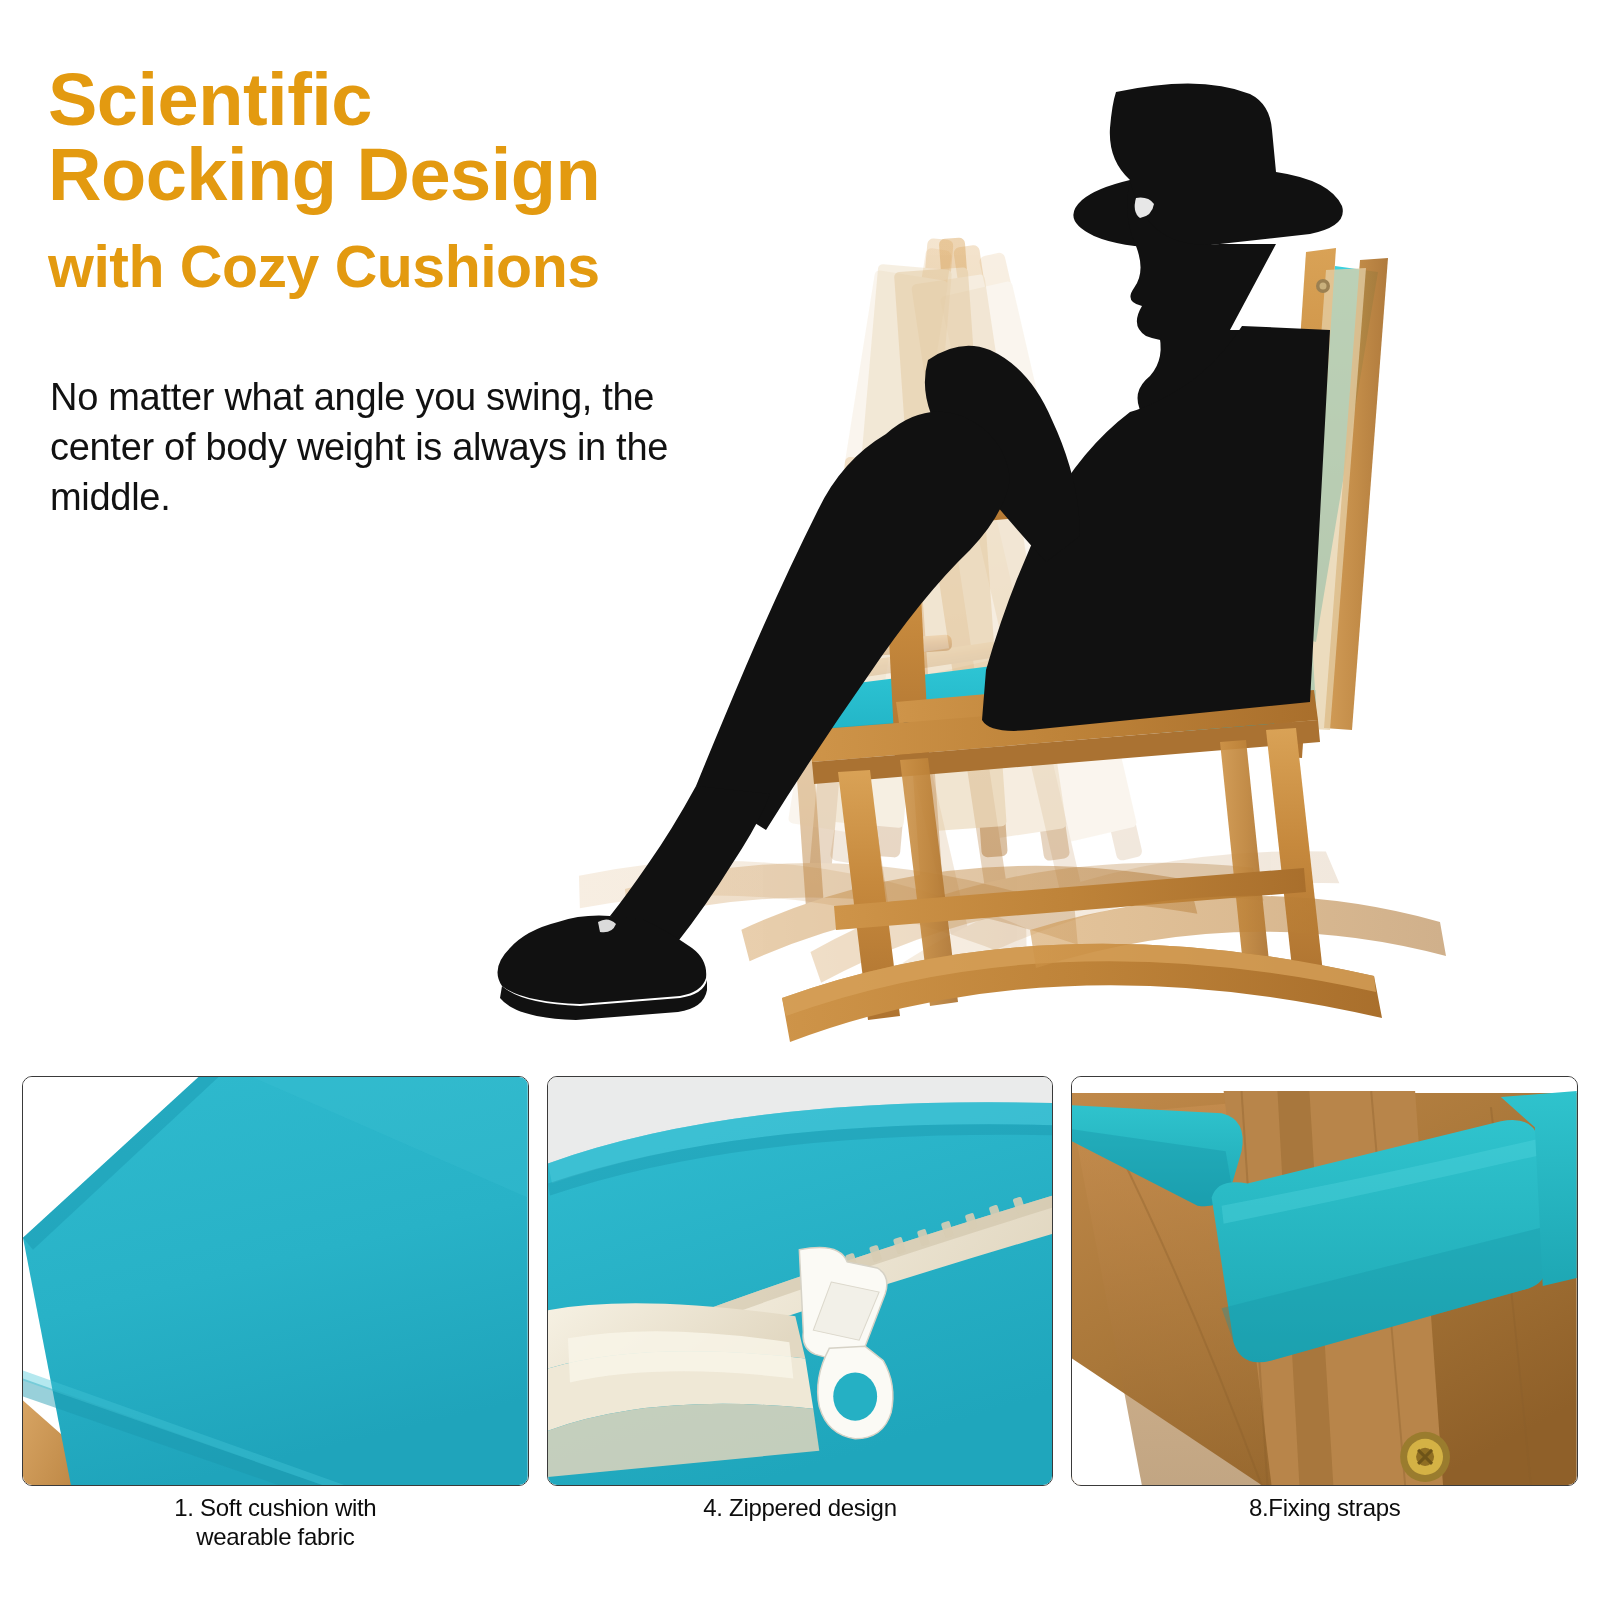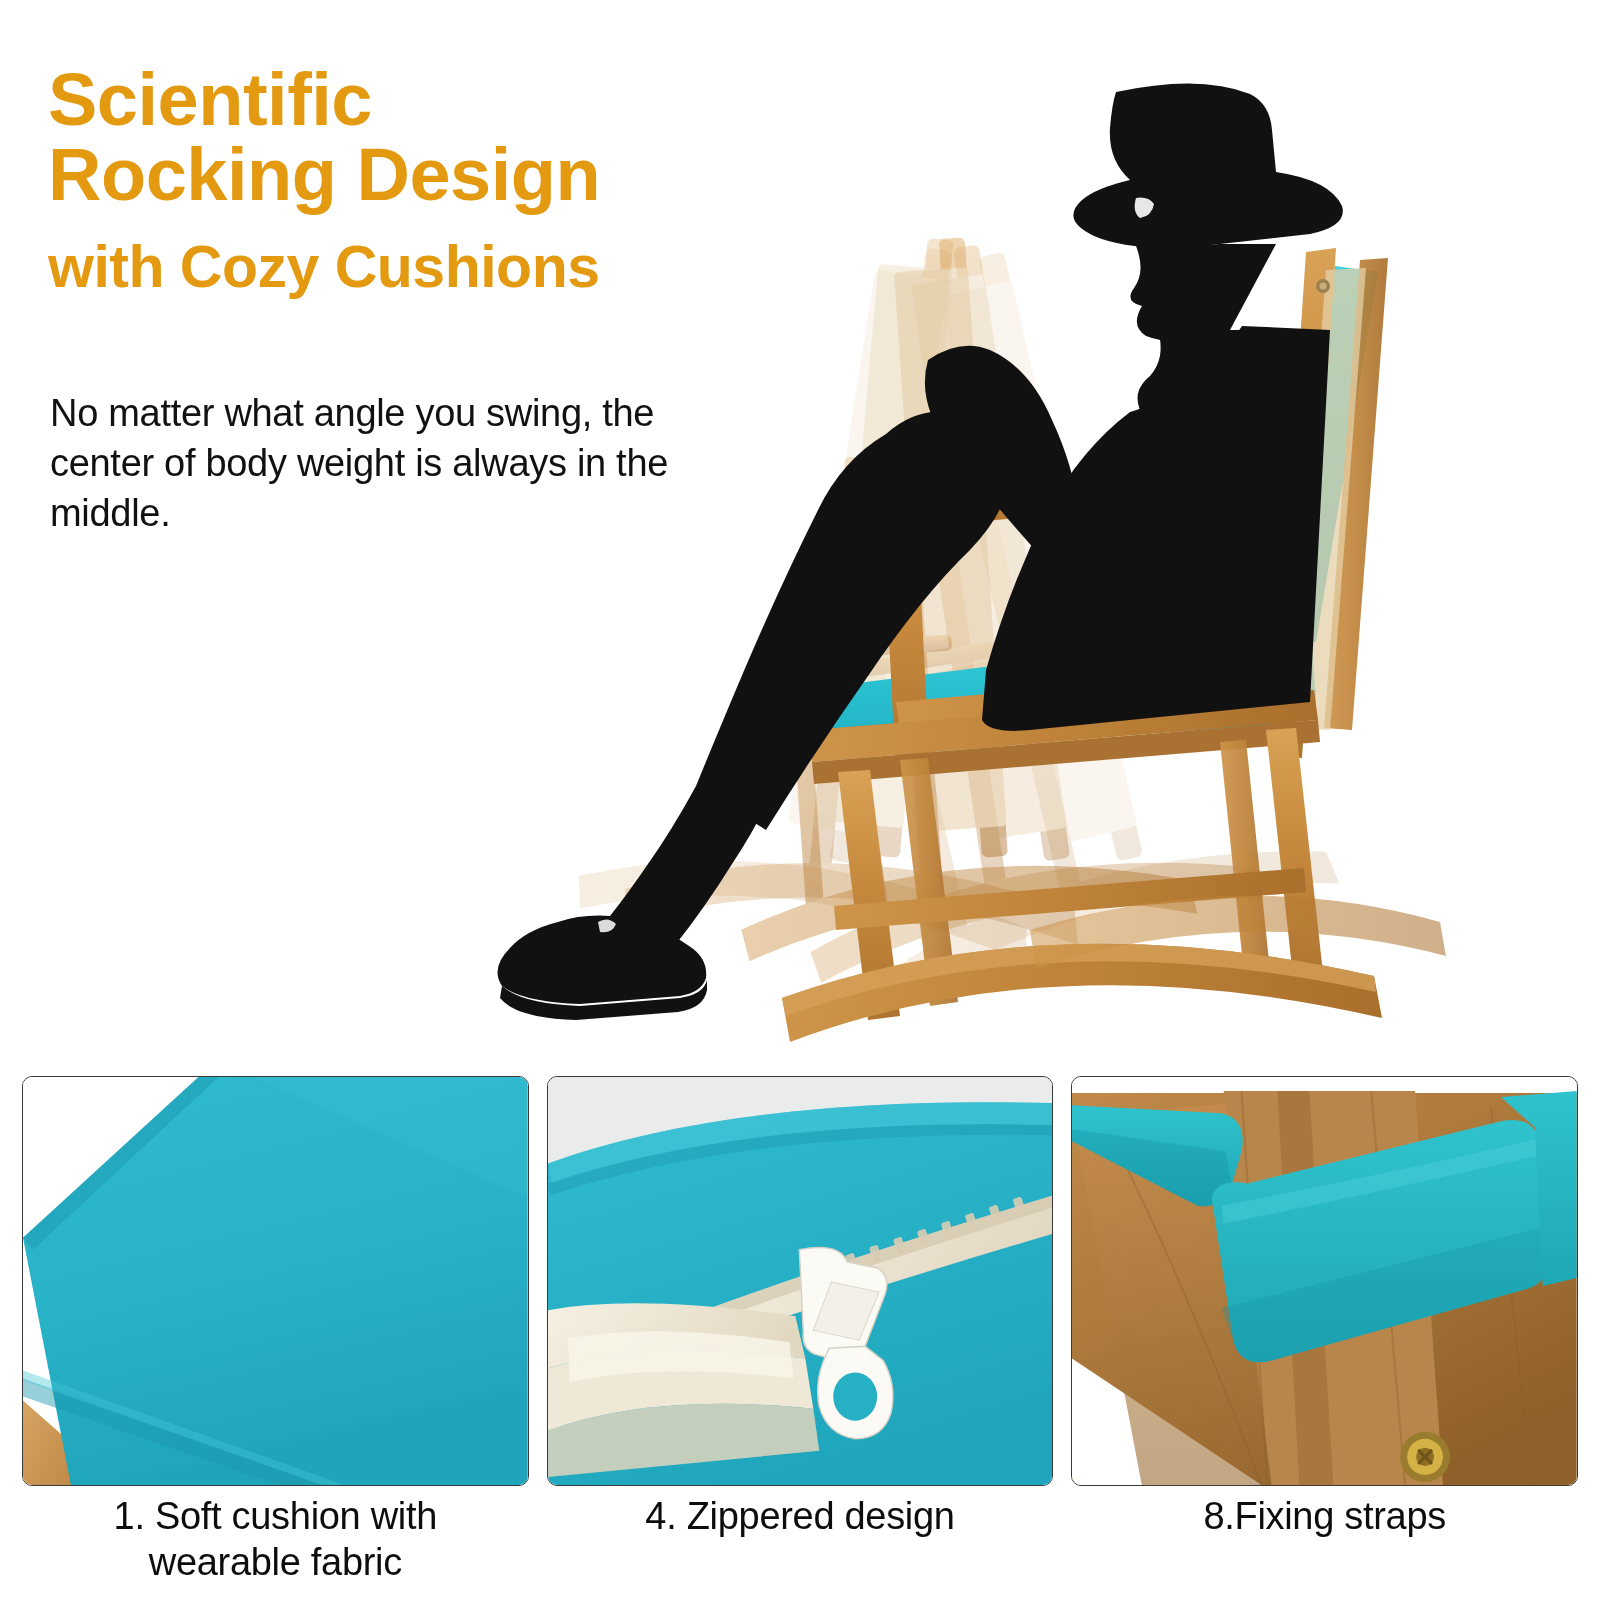--- a/index.html
+++ b/index.html
@@ -33,21 +33,21 @@
     line-height: 1.02;
     white-space: nowrap;
   }
   #headline-1 { font-size: 74px; }
   #headline-2 { font-size: 74px; }
   #headline-3 { font-size: 59px; margin-top: 24px; }
 
   #subtext {
     position: absolute;
     left: 50px;
-    top: 388px;
+    top: 372px;
     width: 700px;
     font-family: "Liberation Sans", sans-serif;
     font-size: 38px;
     font-weight: 300;
     line-height: 1.32;
     color: #111111;
     letter-spacing: -0.3px;
   }
 
   
@@ -87,21 +87,21 @@
     top: 1494px;
     width: 1556px;
     display: flex;
     gap: 18px;
   }
   .caption {
     flex: 1 1 0;
     text-align: center;
     font-family: "Liberation Sans", sans-serif;
     font-weight: 300;
-    font-size: 38px;
+    font-size: 24px;
     line-height: 1.2;
     color: #0d0d0d;
     letter-spacing: -0.3px;
   }
   .caption-l2 { display: block; text-align: center; }
 </style>
 </head>
 <body>
 
 <div id="page">

